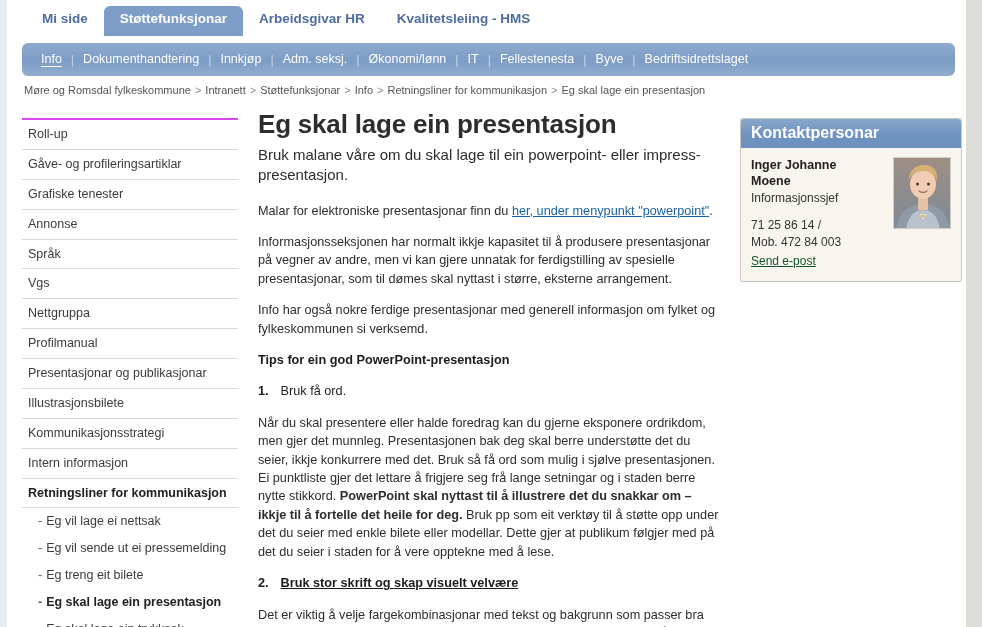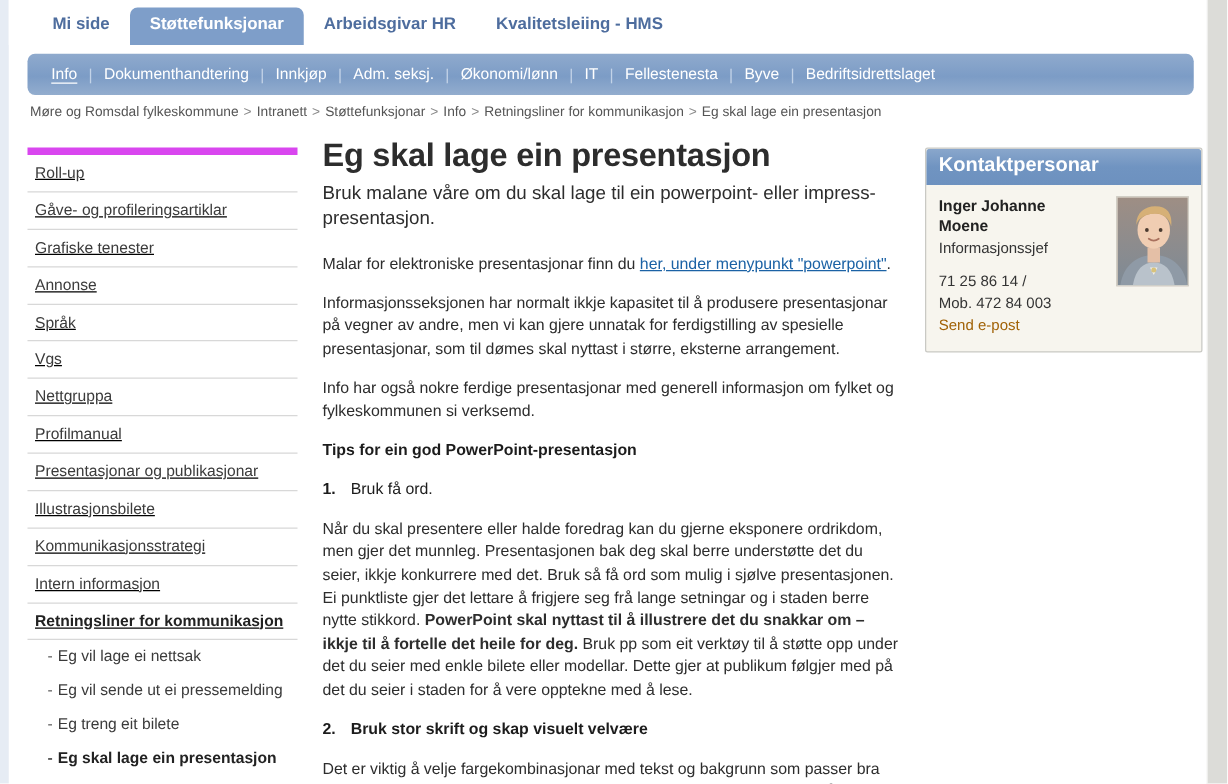--- a/index.html
+++ b/index.html
@@ -82,21 +82,21 @@
     position: absolute; left: 22px; top: 118px; width: 216px;
   }
   .col-main {
     position: absolute; left: 258px; top: 110px; width: 464px;
   }
   .col-right {
     position: absolute; left: 740px; top: 118px; width: 222px;
   }
 
   
-  .snav { border-top: 6px solid #d946ef; text-decoration: underline; }
+  .snav { border-top: 2px solid #d946ef; }
   .snav-item {
     border-bottom: 1px solid #d8d8d8;
     font-size: 12.5px;
     color: #3b3b3b;
     padding: 6px 2px 6px 6px;
     line-height: 1.35;
     cursor: pointer;
   }
   .snav-item.bold { font-weight: bold; color: #222; }
   .snav-sub {
@@ -127,42 +127,42 @@
   .lnk { color: #1b62a5; text-decoration: underline; cursor: pointer; }
   .h-sub {
     font-size: 12.7px; font-weight: bold; color: #1c1c1c;
     margin: 0 0 13px 0; line-height: 1.45;
   }
   .numhead {
     font-size: 12.7px; color: #1c1c1c; margin: 0 0 13px 0; line-height: 1.45;
   }
   .numhead .n { font-weight: bold; }
   .numhead .t { font-weight: normal; margin-left: 12px; }
-  .numhead .t.semi { font-weight: bold; }
+  .numhead .t.semi { font-weight: bold; text-decoration: underline; }
   .b { font-weight: bold; }
 
   
   .kbox {
     border: 1px solid #c9c9c4;
     background: #f7f5ee;
     border-radius: 2px;
     overflow: hidden;
   }
   .kbox-head {
     background: linear-gradient(to bottom, #8aa7cc 0%, #7094c1 50%, #6d91bf 100%);
     color: #ffffff;
     font-size: 16px; font-weight: bold;
     padding: 5px 10px 6px 10px;
     border-radius: 3px 3px 0 0;
   }
   .kbox-body { padding: 9px 10px 12px 10px; position: relative; min-height: 114px; }
   .kname { font-size: 12.5px; font-weight: bold; color: #222; line-height: 1.3; width: 120px; }
   .krole { font-size: 12px; color: #333; margin-top: 1px; }
   .kphone { font-size: 12px; color: #333; margin-top: 12px; line-height: 1.45; }
-  .kmail { font-size: 12px; color: #a16207; cursor: pointer; display: inline-block; margin-top: 2px; }
+  .kmail { font-size: 12px; color: #14532d; text-decoration: underline; cursor: pointer; display: inline-block; margin-top: 2px; }
   .kphoto {
     position: absolute; right: 10px; top: 9px;
     width: 58px; height: 72px;
     border: 1px solid #cfcfc9;
     background: #cbb9a8;
     overflow: hidden;
   }
   .kphoto svg { display: block; }
 </style>
 </head>

